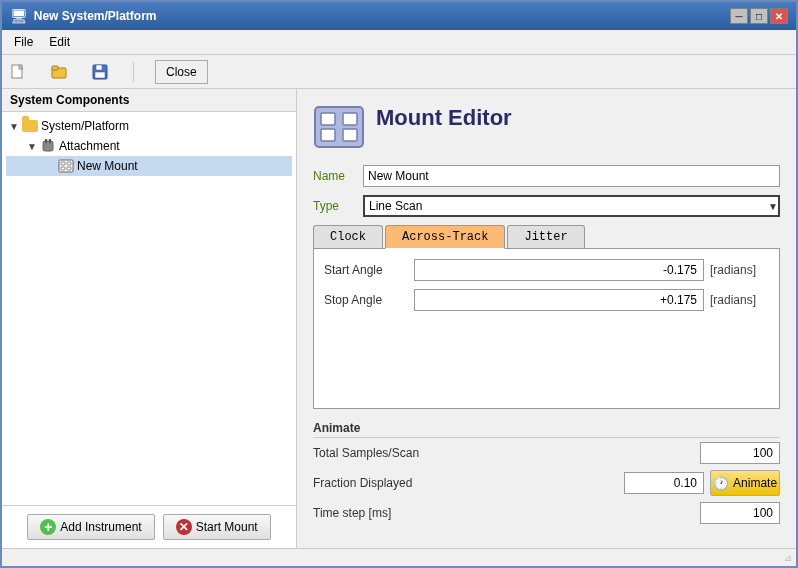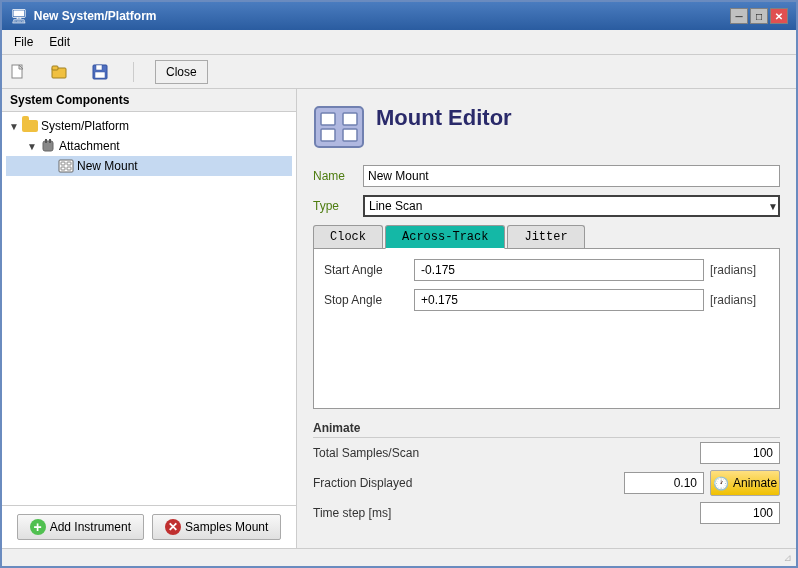--- a/index.html
+++ b/index.html
@@ -247,21 +247,21 @@
       border: 1px solid #999;
       border-bottom: none;
       background: #e0e0e0;
       cursor: pointer;
       font-size: 12px;
       margin-right: 2px;
       border-radius: 3px 3px 0 0;
       font-family: Liberation Mono, monospace;
     }
     .tab.active {
-      background: #14b8a6;
+      background: #fdba74;
       border-bottom: 1px solid white;
       margin-bottom: -1px;
       z-index: 1;
       position: relative;
     }
     .tab-content {
       background: white;
       border: 1px solid #999;
       border-top: none;
       padding: 10px;
@@ -277,21 +277,21 @@
       font-size: 12px;
       color: #333;
     }
     .field-input {
       flex: 1;
       height: 22px;
       border: 1px solid #999;
       padding: 2px 6px;
       font-size: 12px;
       background: white;
-      text-align: left;
+      text-align: right;
     }
     .field-unit {
       width: 65px;
       font-size: 12px;
       color: #404040;
       padding-left: 6px;
     }
     .animate-section {
       margin-top: 12px;
     }
@@ -479,21 +479,21 @@
           <span class="tree-label">New Mount</span>
         </div>
       </div>
       <div class="sidebar-footer">
         <button class="action-btn">
           <span class="icon-add">+</span>
           <span>Add Instrument</span>
         </button>
         <button class="action-btn">
           <span class="icon-delete">✕</span>
-          <span>Samples Mount</span>
+          <span>Start Mount</span>
         </button>
       </div>
     </div>
 
     <div class="editor-area">
 
       <div class="editor-header">
         <div class="mount-icon">
           <svg width="52" height="44" viewBox="0 0 52 44">
             <rect x="2" y="2" width="48" height="40" rx="4" fill="#b0b8e0" stroke="#7080b0" stroke-width="2"></rect>

